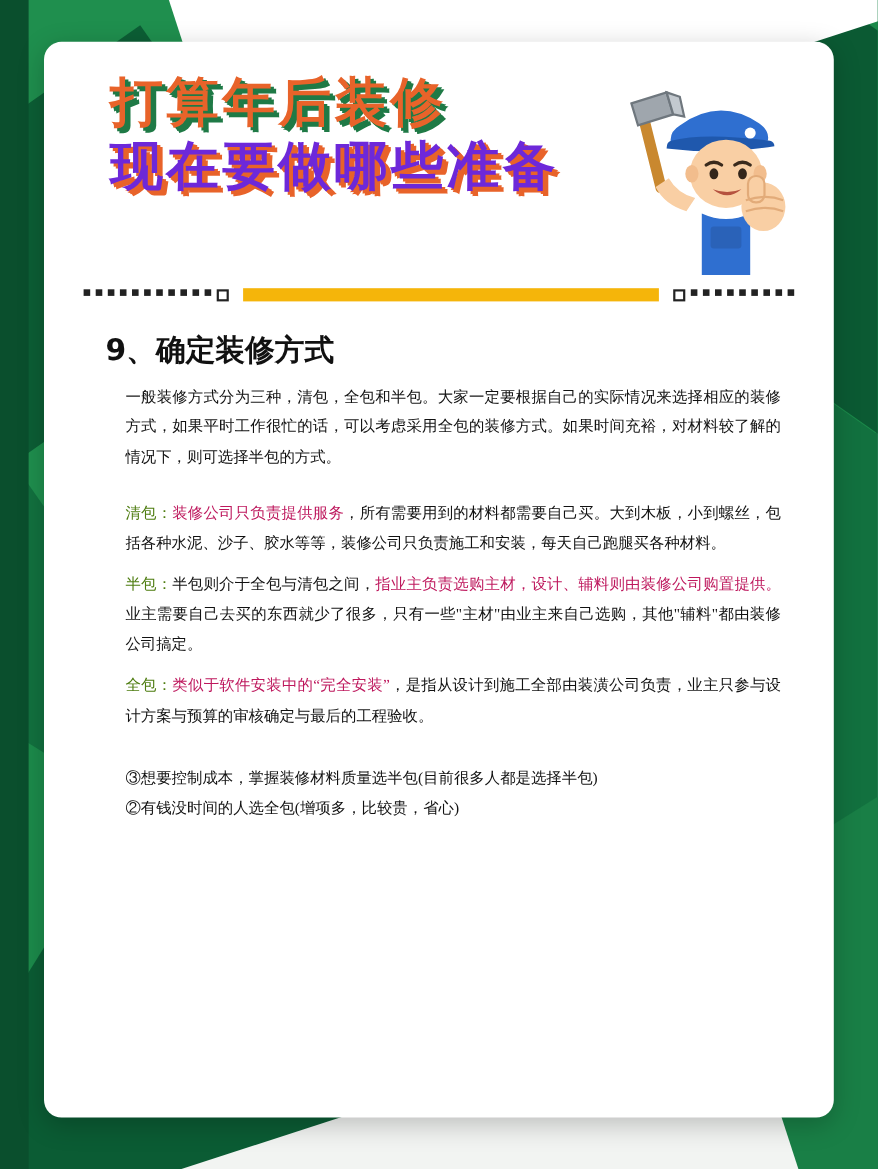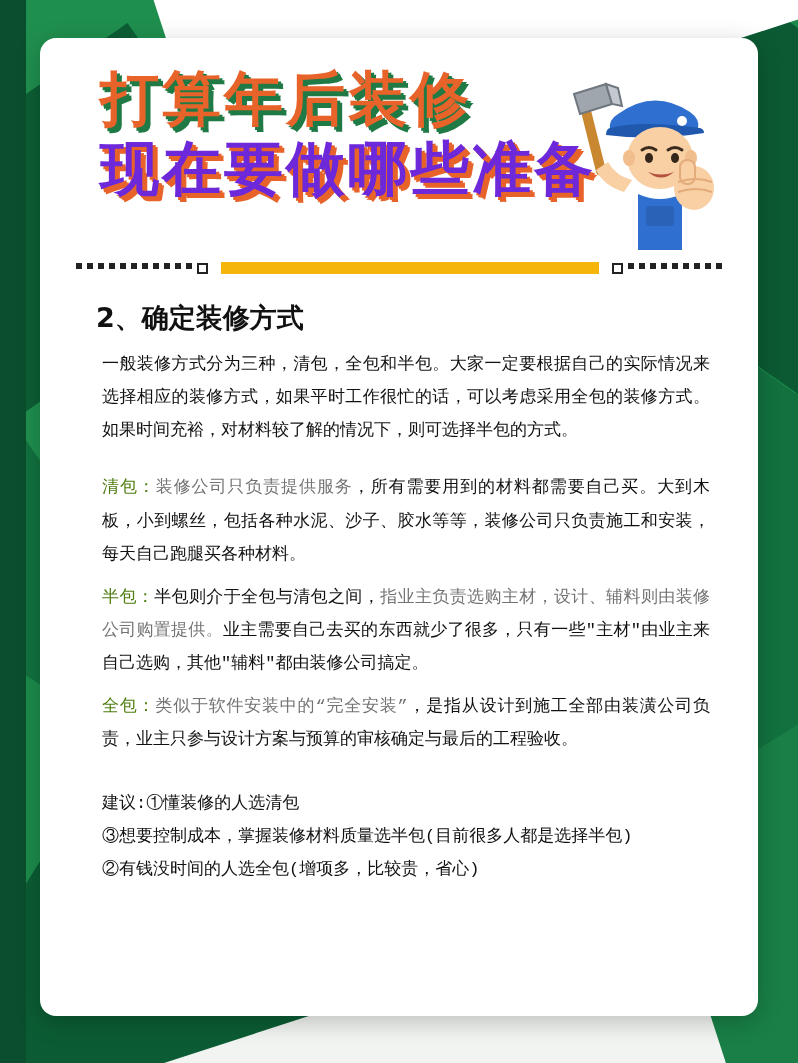--- a/index.html
+++ b/index.html
@@ -108,21 +108,21 @@
   }
 
   
   .header {
     position: relative;
     height: 180px;
   }
   .title-line {
     font-family: "DejaVu Sans", sans-serif;
     font-weight: bold;
-    font-size: 59px;
+    font-size: 48px;
     letter-spacing: 3px;
     line-height: 1.05;
     white-space: nowrap;
     -webkit-text-stroke: 7px #ffffff;
     paint-order: stroke fill;
     position: relative;
   }
   .title-line-1 {
     color: #e8632a;
     margin-top: 6px;
@@ -193,30 +193,30 @@
     left: -4px;
     right: -6px;
     bottom: 1px;
     height: 9px;
     background: #f5b50a;
     z-index: -1;
   }
 
   
   .body {
-    font-family: Liberation Mono, monospace;
-    font-size: 17px;
+    font-family: Liberation Serif, serif;
+    font-size: 14px;
     color: #111;
     line-height: 1.95;
-    margin: 0 14px 0 28px;
+    margin: 0 14px 0 40px;
     text-align: justify;
   }
   .para { margin: 0 0 10px 0; }
   .gap { height: 14px; }
-  .accent { color: #737373; }
+  .accent { color: #be185d; }
   .label { color: #4d7c0f; }
   .suggest { margin-top: 6px; }
   .suggest .line { display: block; }
 </style>
 </head>
 <body>
 
 <div class="bg">
   <div class="bg-band-a"></div>
   <div class="bg-band-b"></div>
@@ -299,21 +299,21 @@
       <span class="dot"></span>
       <span class="dot"></span>
       <span class="dot"></span>
       <span class="dot"></span>
     </div>
   </div>
 
   
   <div class="section-heading">
     <span class="hl"></span>
-    <span>2、确定装修方式</span>
+    <span>9、确定装修方式</span>
   </div>
 
   
   <div class="body">
 
     <p class="para">一般装修方式分为三种，清包，全包和半包。大家一定要根据自己的实际情况来选择相应的装修方式，如果平时工作很忙的话，可以考虑采用全包的装修方式。如果时间充裕，对材料较了解的情况下，则可选择半包的方式。</p>
 
     <div class="gap"></div>
 
     <p class="para">
@@ -324,19 +324,18 @@
       <span class="label">半包：</span><span>半包则介于全包与清包之间，</span><span class="accent">指业主负责选购主材，设计、辅料则由装修公司购置提供。</span><span>业主需要自己去买的东西就少了很多，只有一些"主材"由业主来自己选购，其他"辅料"都由装修公司搞定。</span>
     </p>
 
     <p class="para">
       <span class="label">全包：</span><span class="accent">类似于软件安装中的“完全安装”</span><span>，是指从设计到施工全部由装潢公司负责，业主只参与设计方案与预算的审核确定与最后的工程验收。</span>
     </p>
 
     <div class="gap"></div>
 
     <div class="suggest">
-      <span class="line">建议:①懂装修的人选清包</span>
       <span class="line">③想要控制成本，掌握装修材料质量选半包(目前很多人都是选择半包)</span>
       <span class="line">②有钱没时间的人选全包(增项多，比较贵，省心)</span>
     </div>
 
   </div>
 </div>
 
 </body></html>

